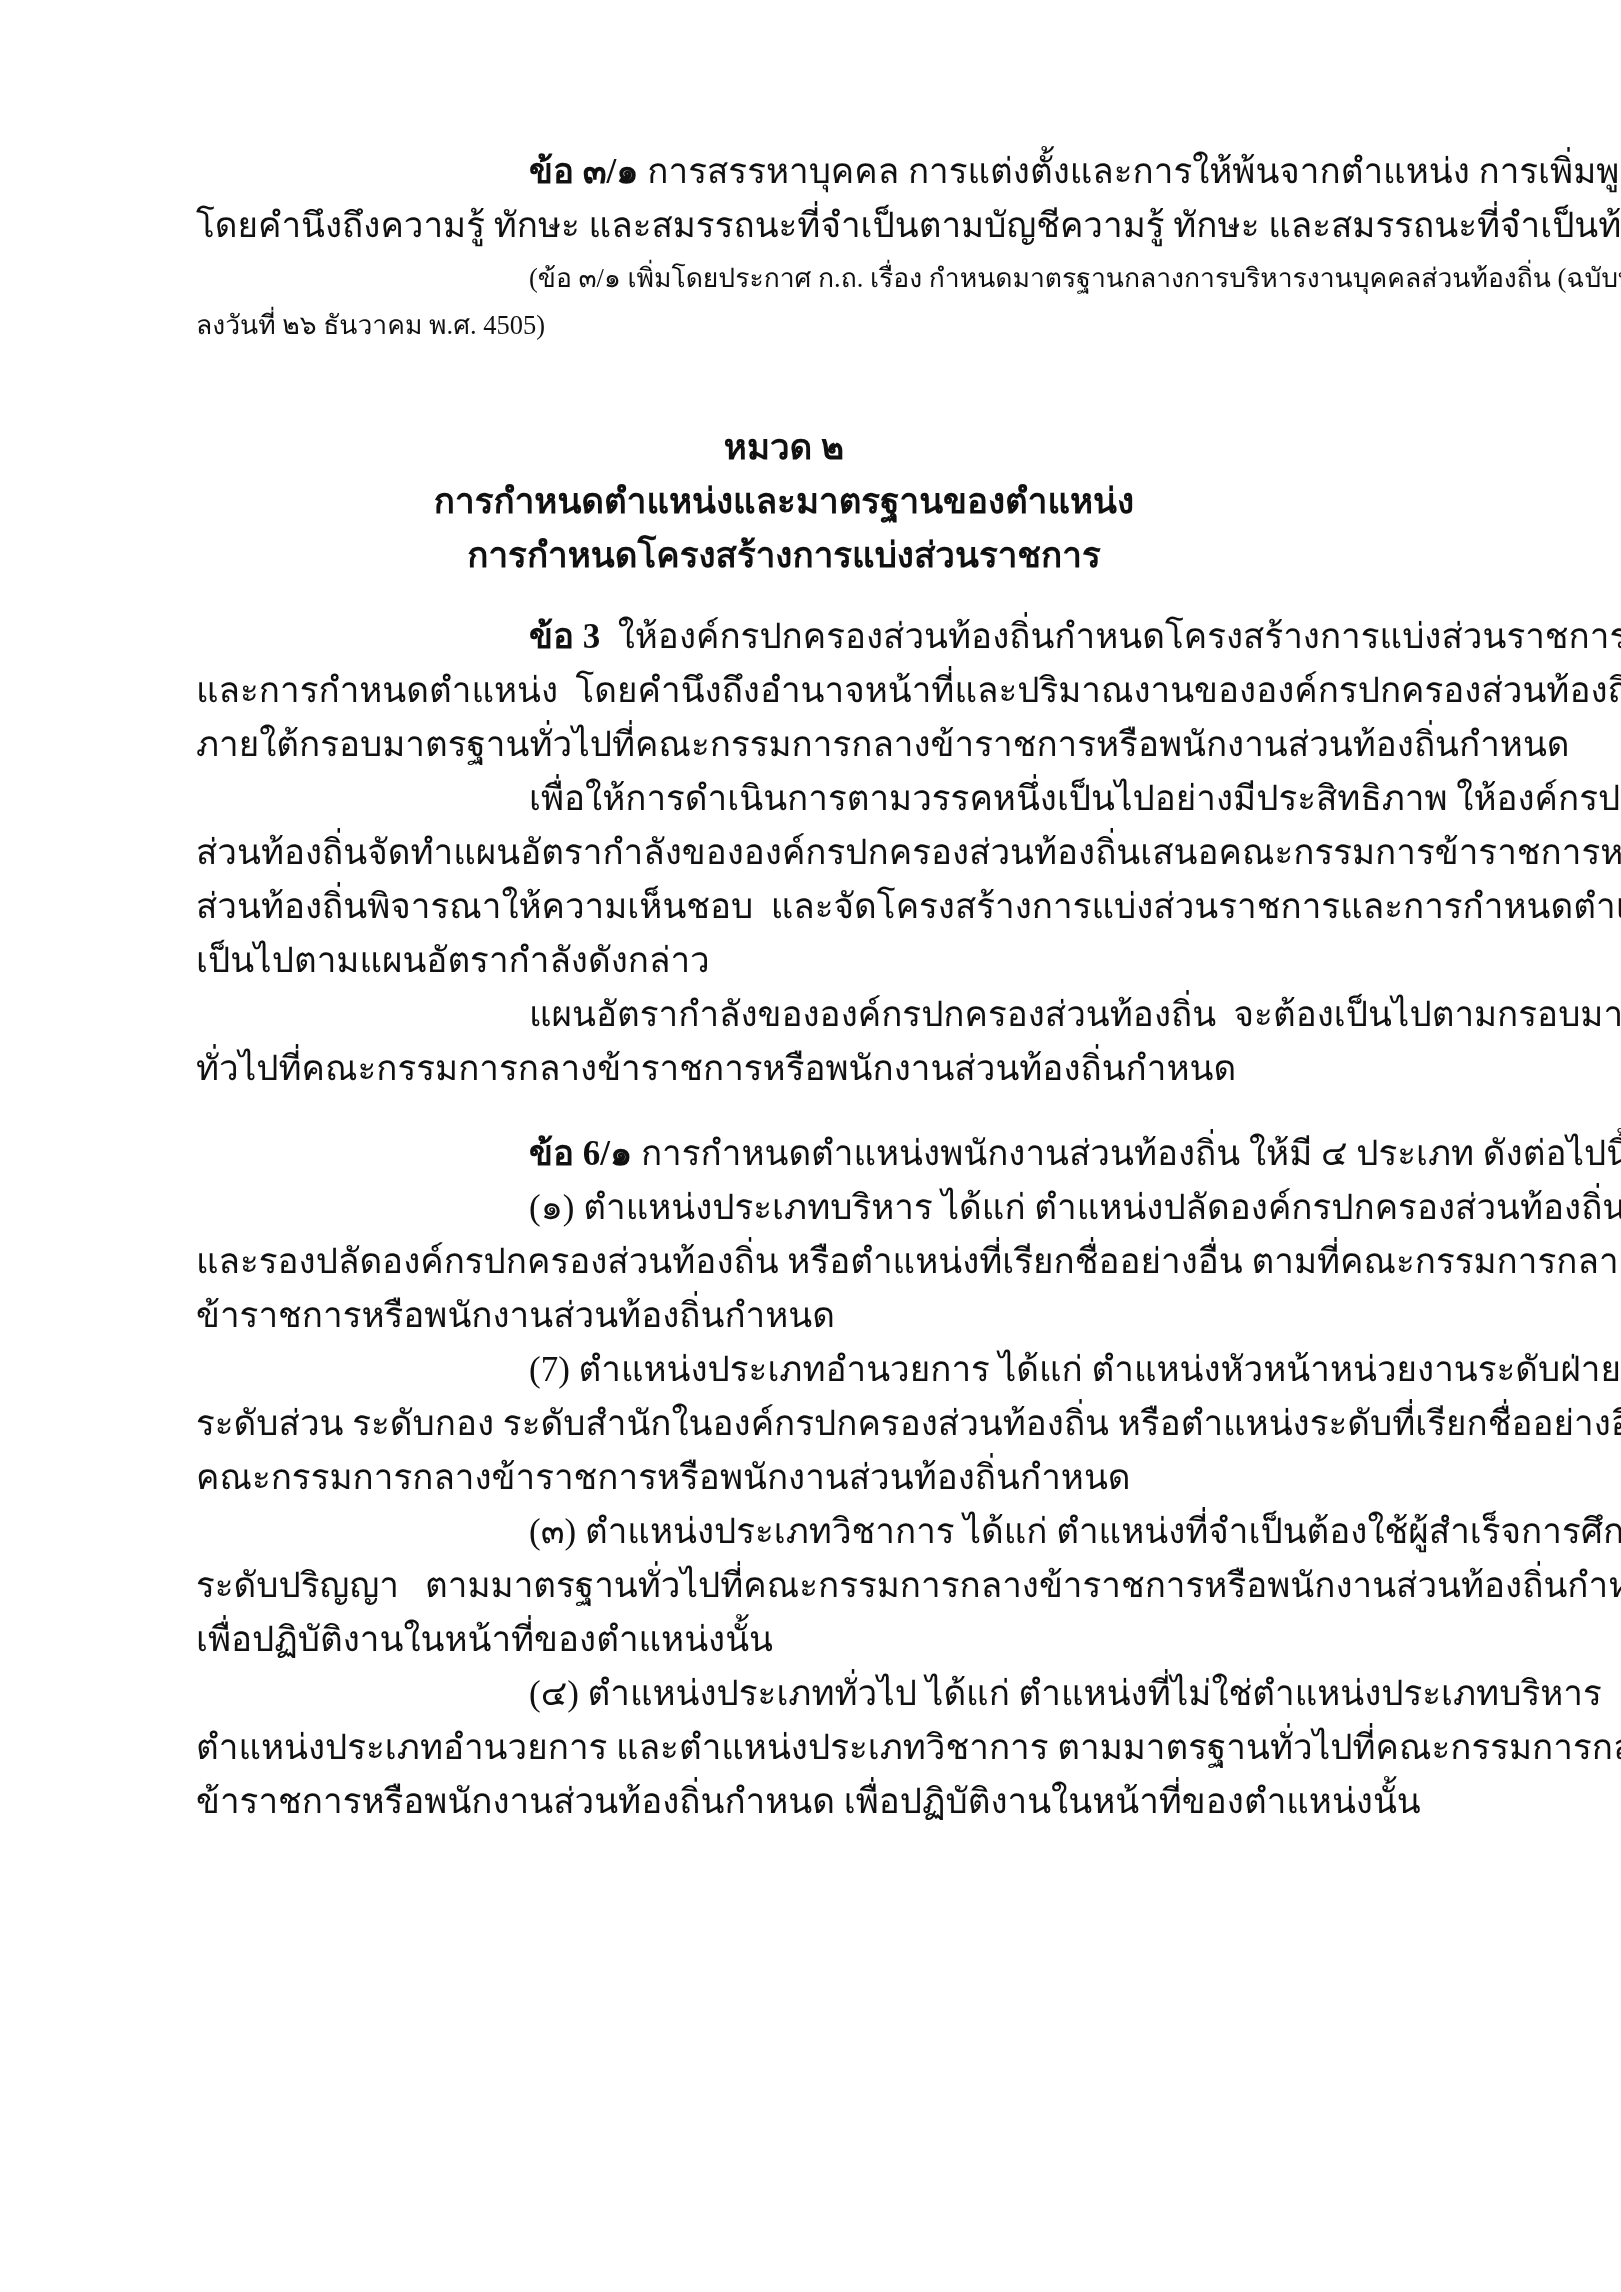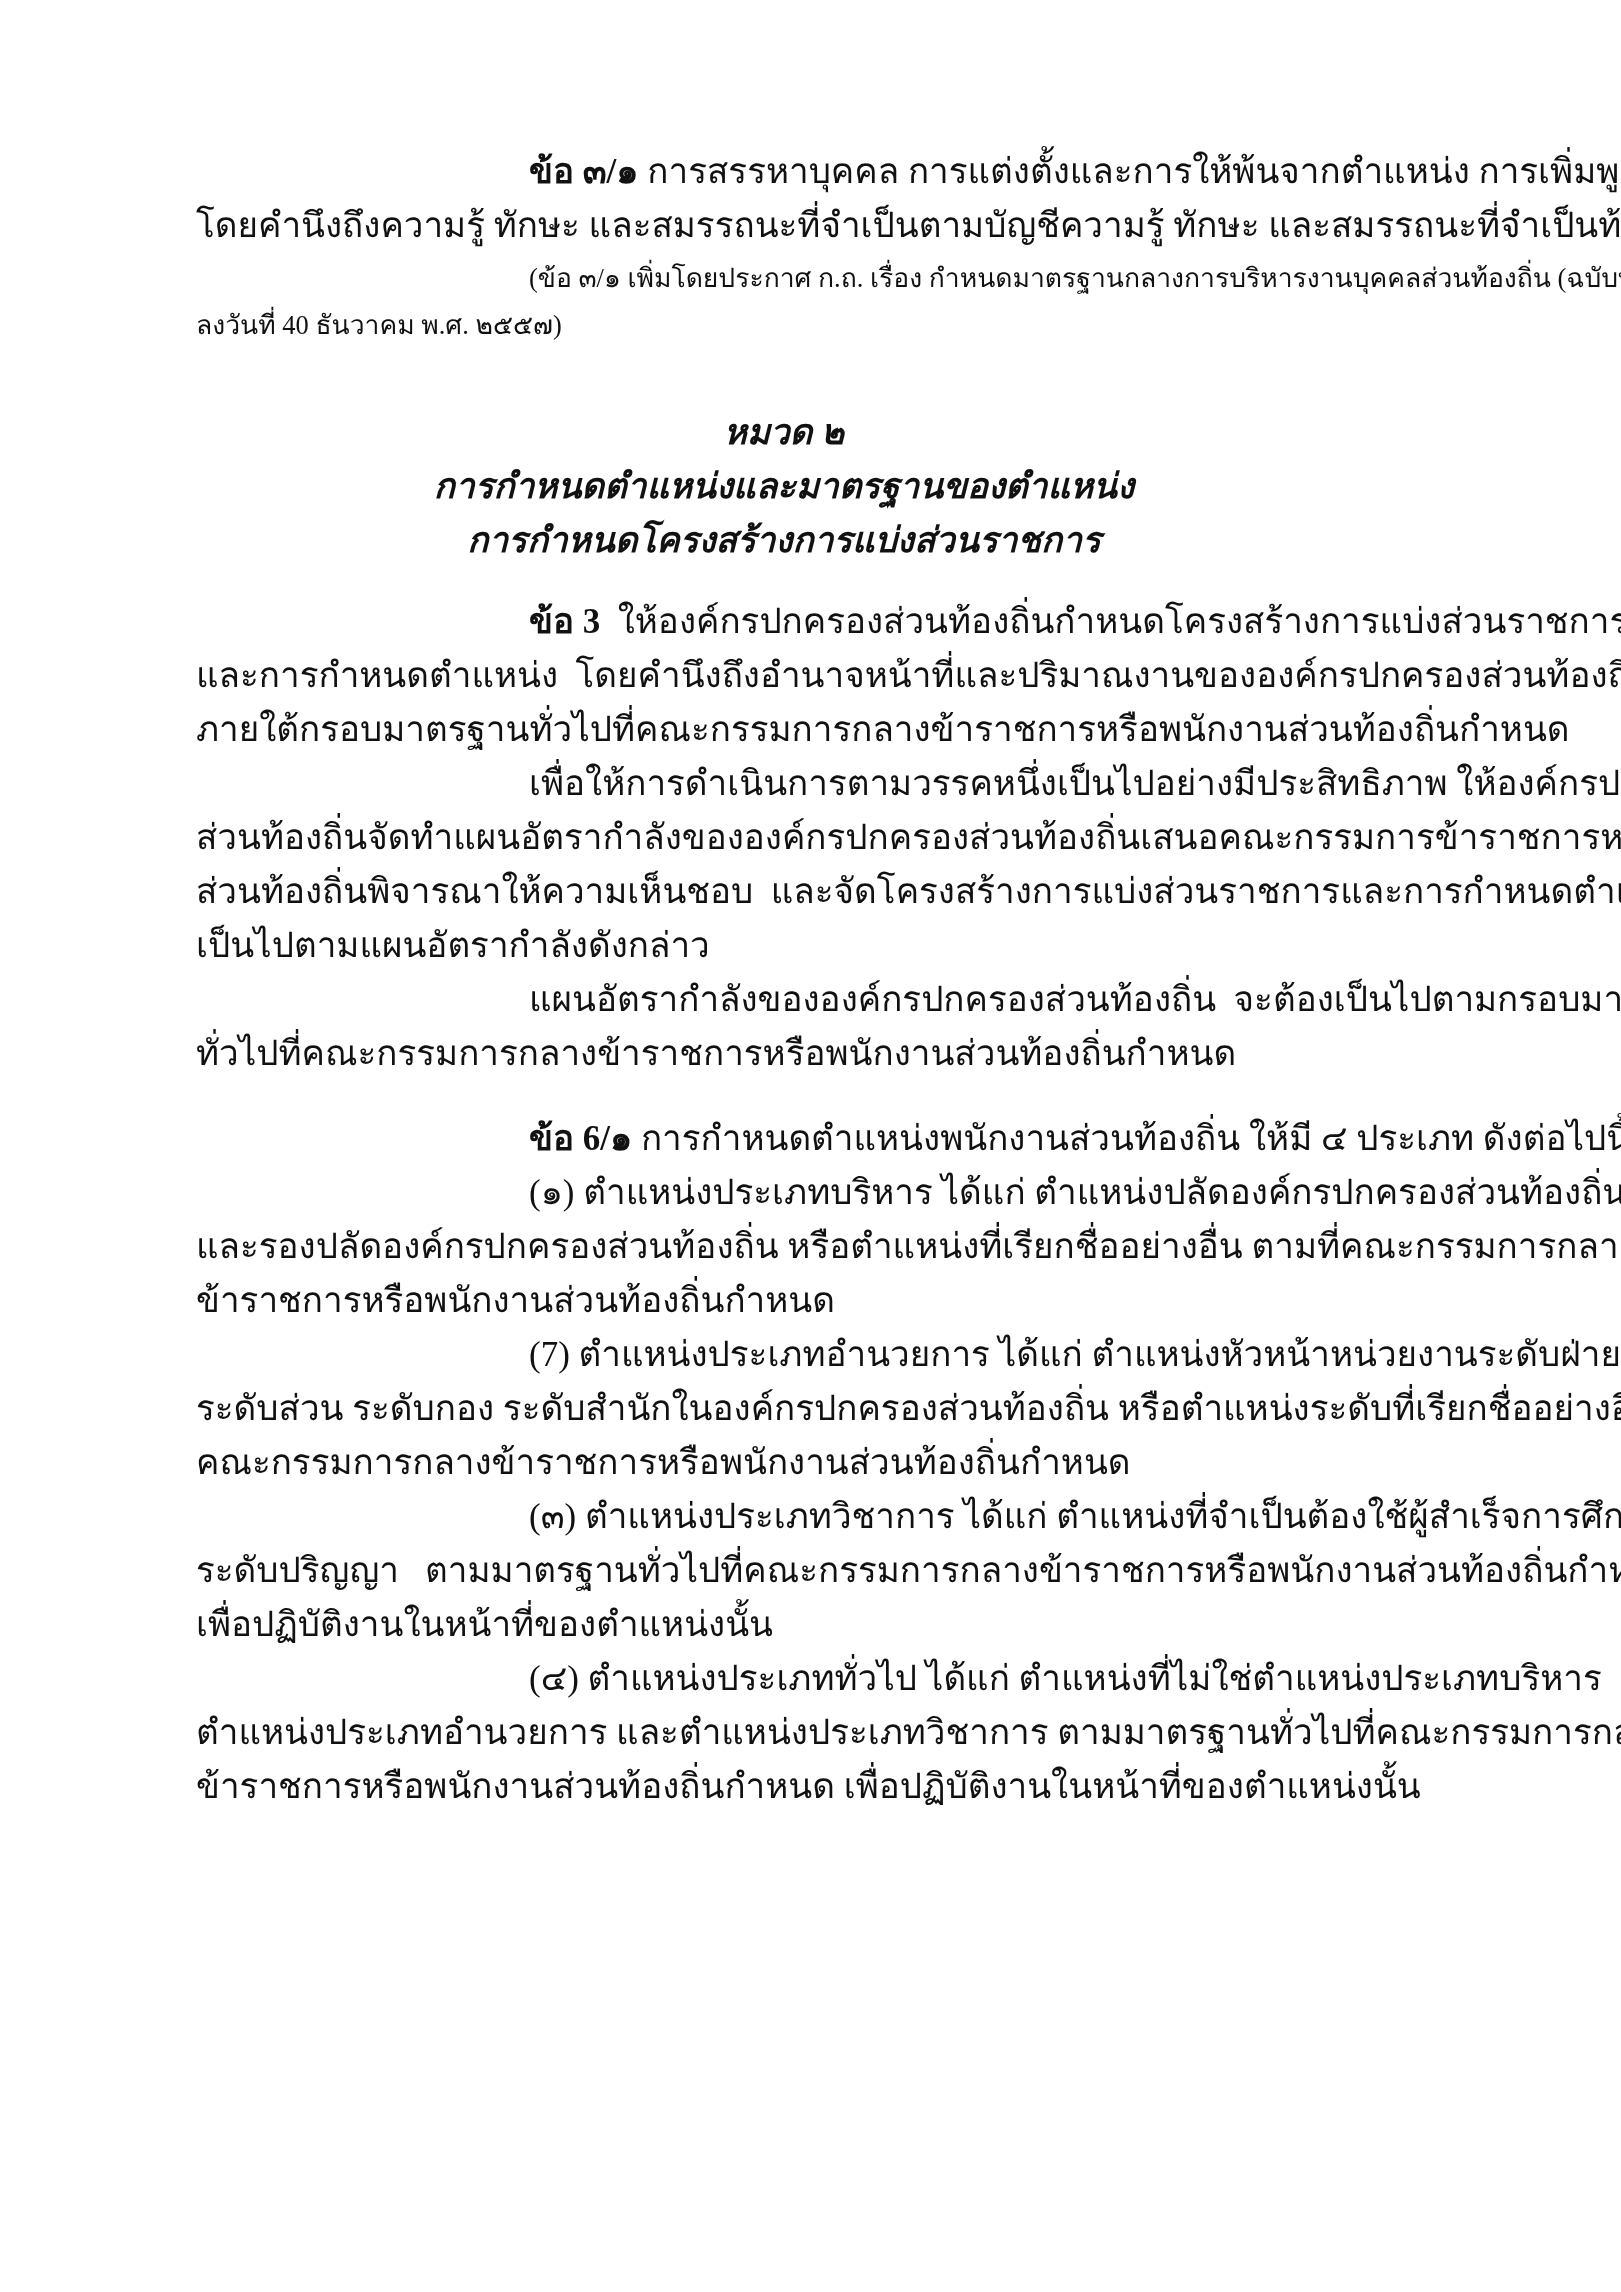--- a/index.html
+++ b/index.html
@@ -35,41 +35,40 @@
     font-size: 26.5px;
     line-height: 47px;
   }
   .note { margin-top: 2px; }
 
   .headings {
     position: relative;
     left: -196px;          
     width: 1568px;
     text-align: center;
-    margin-top: 57px;
-    font-style: italic;
+    margin-top: 72px;
   }
 
   .para-clause-4   { margin-top: 27.4px; }
   .para-clause-4-1 { margin-top: 31px; }
 </style>
 </head>
 <body>
 
 <div class="page">
   <div class="content">
 
     <div class="para">
       <div class="line indent"><span class="bold">ข้อ ๓/๑</span><span> การสรรหาบุคคล การแต่งตั้งและการให้พ้นจากตำแหน่ง การเพิ่มพูน</span></div>
       <div class="line">โดยคำนึงถึงความรู้ ทักษะ และสมรรถนะที่จำเป็นตามบัญชีความรู้ ทักษะ และสมรรถนะที่จำเป็นท้ายประกาศนี้</div>
     </div>
 
     <div class="note">
       <div class="line indent">(ข้อ ๓/๑ เพิ่มโดยประกาศ ก.ถ. เรื่อง กำหนดมาตรฐานกลางการบริหารงานบุคคลส่วนท้องถิ่น (ฉบับที่ ๔)</div>
-      <div class="line">ลงวันที่ 40 ธันวาคม พ.ศ. ๒๕๕๗)</div>
+      <div class="line">ลงวันที่ ๒๖ ธันวาคม พ.ศ. 4505)</div>
     </div>
 
     <div class="headings">
       <div class="line bold">หมวด ๒</div>
       <div class="line bold">การกำหนดตำแหน่งและมาตรฐานของตำแหน่ง</div>
       <div class="line bold">การกำหนดโครงสร้างการแบ่งส่วนราชการ</div>
     </div>
 
     <div class="para para-clause-4">
       <div class="line indent"><span class="bold">ข้อ 3</span><span>  ให้องค์กรปกครองส่วนท้องถิ่นกำหนดโครงสร้างการแบ่งส่วนราชการ</span></div>

